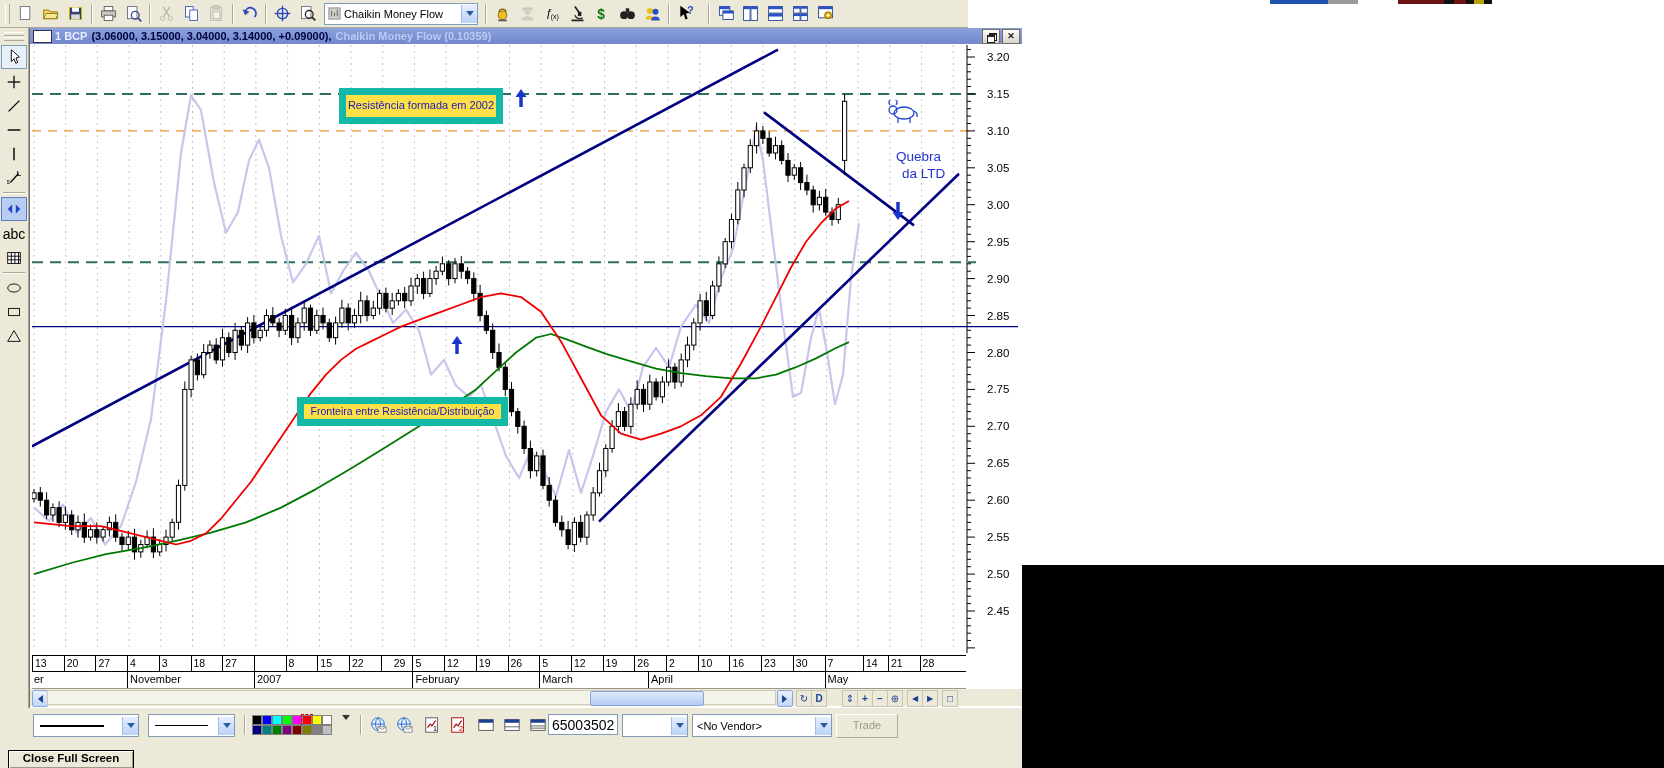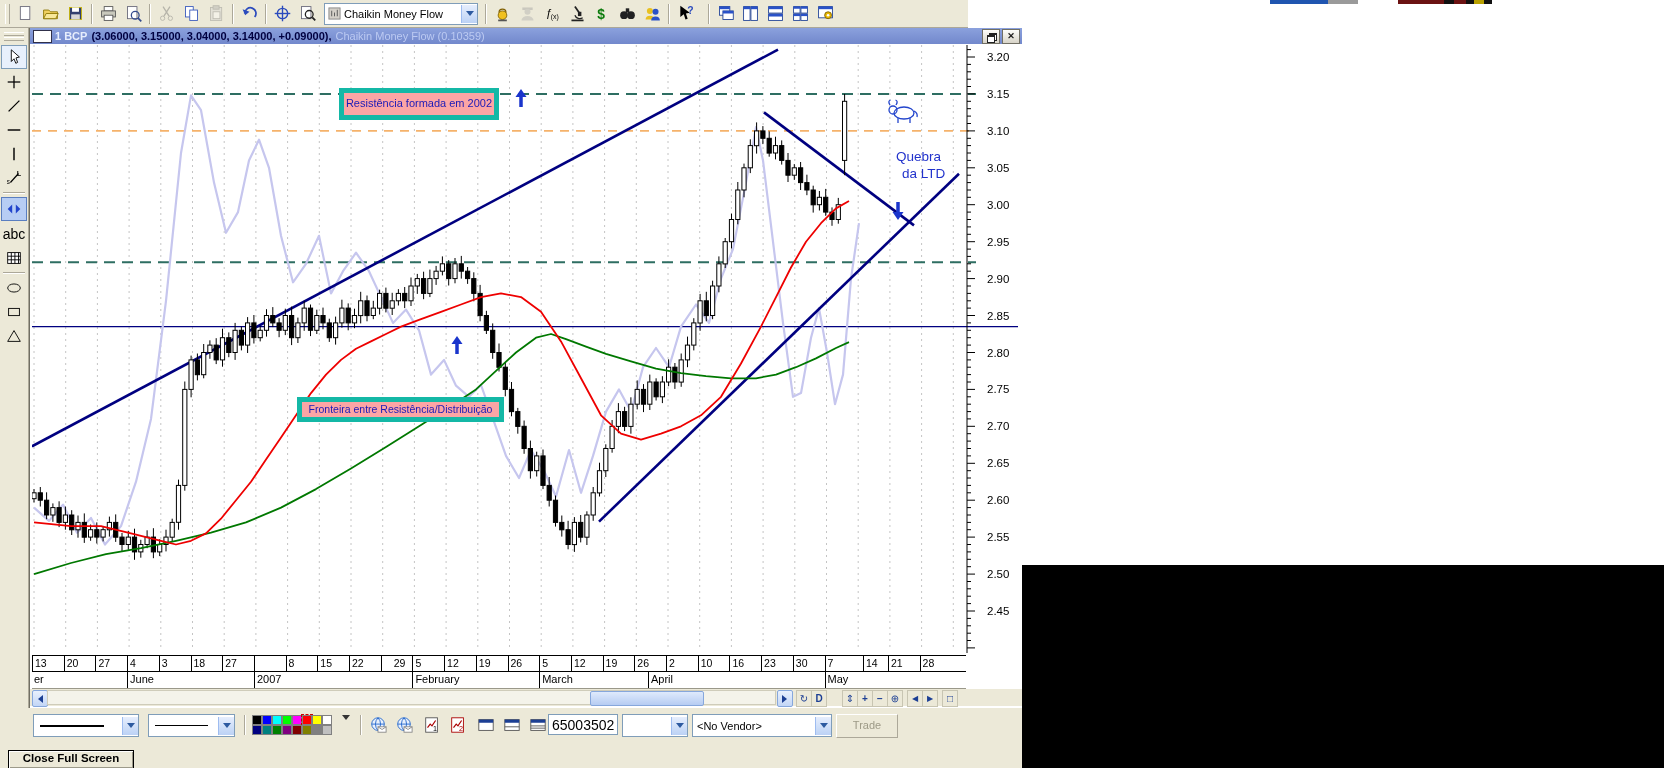--- a/index.html
+++ b/index.html
@@ -22,40 +22,40 @@
   .ltool svg{width:18px;height:18px;}
   .ltool.sel{border:1px solid #7f9db9;background:#e8f0fc;}
   .ltool.hl{background:#b7cdf4;border:1px solid #5a7ec0;}
   .hsep{width:22px;height:1px;background:#aca899;border-bottom:1px solid #fff;margin:3px auto;}
   
   #chart-window{left:29px;top:28px;width:993px;height:680px;background:#fff;border-left:1px solid #716f64;border-bottom:1px solid #716f64;}
   #title-bar{left:0;top:0;width:993px;height:16px;background:linear-gradient(#8ba1dd,#7288cc);display:flex;align-items:center;font-size:11px;font-weight:bold;padding-left:3px;box-sizing:border-box;white-space:nowrap;}
   #title-bar .wicon{width:17px;height:11px;background:#fff;border:1px solid #30304a;margin-right:3px;}
   .t-sym{color:#e6edfc;margin-right:4px;}
   .t-val{color:#000040;margin-right:4px;}
-  .t-ind{color:#bccaf2;font-weight:normal;}
+  .t-ind{color:#bccaf2;font-weight:bold;}
   .tbbtn{width:16px;height:13px;background:linear-gradient(#fdfdfa,#d8d4c8);border:1px solid #716f64;display:flex;align-items:center;justify-content:center;font-size:9px;font-weight:bold;color:#1a1a1a;margin-left:2px;}
   .restore-glyph{position:relative;width:8px;height:7px;}
   .restore-glyph i{position:absolute;display:block;width:6px;height:5px;border:1px solid #222;border-top-width:2px;background:#fff;}
   .restore-glyph i:first-child{left:2px;top:0;}
   .restore-glyph i:last-child{left:0;top:2px;}
   
   #date-row,#month-row{left:2px;width:934px;height:16px;border-top:1px solid #000;font-size:10.5px;overflow:hidden;background:#fff;}
   #date-row{top:627px;}
   #month-row{top:643px;border-bottom:1px solid #9a988a;font-size:11px;}
   .dcell,.mcell{position:absolute;top:0;height:16px;line-height:15px;border-left:1px solid #000;padding-left:2px;box-sizing:border-box;white-space:nowrap;}
   .mcell.first{border-left:none;}
   
   #scroll-row{left:0;top:661px;width:993px;height:17px;background:#ece9d8;display:block;}
   .sbtn{position:absolute;top:1px;width:14px;height:15px;background:linear-gradient(#e8f0fd,#c3d6f6);border:1px solid #86a7dc;border-radius:2px;display:flex;align-items:center;justify-content:center;font-size:9px;color:#1c3f94;}
   #sb-track{position:absolute;left:17px;top:1px;width:729px;height:15px;background:#f4f3ea;border:1px solid #cfccba;box-sizing:border-box;}
   #sb-thumb{position:absolute;left:542px;top:0;width:112px;height:13px;background:linear-gradient(#dfeafc,#b6ccf2);border:1px solid #86a7dc;border-radius:2px;}
   .zbtn{position:absolute;top:1px;width:14px;height:15px;display:flex;align-items:center;justify-content:center;font-size:10px;color:#1c3f94;background:#ece9d8;border:1px solid #c8c5b2;}
   
-  .annot-box{position:absolute;border:5px solid #14b8a6;background:#fca5a5;color:#1a1ab8;text-align:center;white-space:nowrap;overflow:hidden;}
+  .annot-box{position:absolute;border:7px solid #14b8a6;background:#fde047;color:#1a1ab8;text-align:center;white-space:nowrap;overflow:hidden;}
   #quebra{position:absolute;color:#2233cc;font-size:13.5px;line-height:17px;text-align:left;background:transparent;}
   
   #bottom-area{left:0;top:708px;width:1022px;height:60px;}
   .linecombo{position:absolute;top:6px;height:21px;}
   .linesample{display:inline-block;height:0;border-top:2px solid #000;width:62%;margin-left:6px;}
   .swatch{width:10px;height:10px;box-sizing:border-box;border:1px solid #808080;}
   .swatch.sel{outline:1px dashed #c00;outline-offset:0px;}
   .bicon{width:22px;height:21px;display:inline-flex;align-items:center;justify-content:center;}
   .bicon svg{width:18px;height:18px;}
   input.field{border:1px solid #7f9db9;height:19px;font-size:14px;font-family:"Liberation Sans",sans-serif;padding:0 3px;}
@@ -802,21 +802,21 @@
         <span class="dcell" style="left: 697.4px; width: 31.7px;">16</span>
         <span class="dcell" style="left: 729.1px; width: 31.7px;">23</span>
         <span class="dcell" style="left: 760.8px; width: 31.7px;">30</span>
         <span class="dcell" style="left: 792.5px; width: 31.7px;">7</span>
         <span class="dcell" style="left: 815px; width: 31.7px; margin-left: 16px;">14</span>
         <span class="dcell" style="left: 855.9px; width: 31.7px;">21</span>
         <span class="dcell" style="left: 887.6px; width: 31.7px;">28</span>
       </div>
     <div id="month-row" class="abs">
         <span class="mcell first" style="left: 0px; width: 95.1px;">er</span>
-        <span class="mcell" style="left: 95.1px; width: 126.8px;">June</span>
+        <span class="mcell" style="left: 95.1px; width: 126.8px;">November</span>
         <span class="mcell" style="left: 221.9px; width: 158.5px;">2007</span>
         <span class="mcell" style="left: 380.4px; width: 126.8px;">February</span>
         <span class="mcell" style="left: 507.2px; width: 126.8px;">March</span>
         <span class="mcell" style="left: 616px; width: 158.5px;">April</span>
         <span class="mcell" style="left: 792.5px; width: 126.8px;">May</span>
       </div>
 
     <div id="scroll-row" class="abs">
       <span class="sbtn" style="left:2px;">
           <i style="width:0;height:0;border:4px solid transparent;border-right:5px solid #1c3f94;margin-right:3px;"></i>

